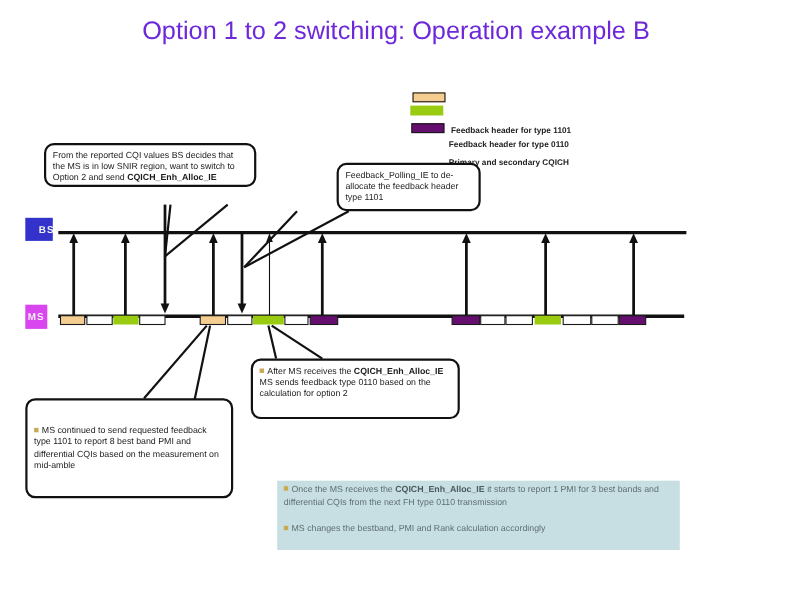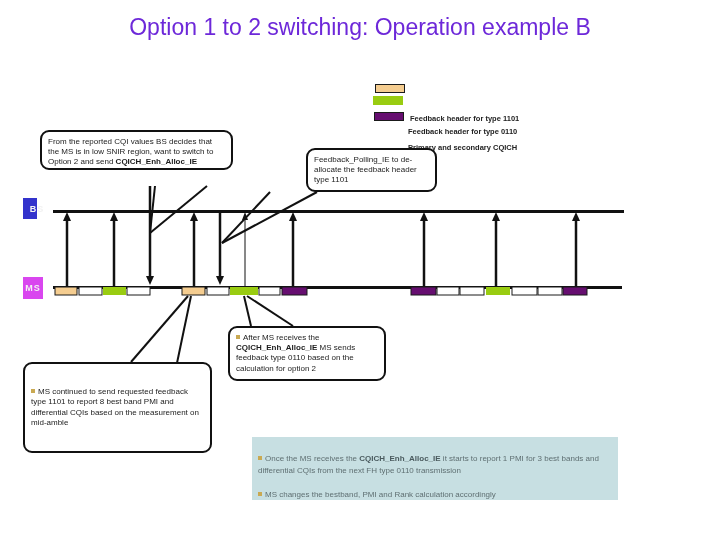--- a/index.html
+++ b/index.html
@@ -14,21 +14,21 @@
   .callout{border:2px solid #111;border-radius:9px;background:#fff;font-size:8px;line-height:1.28;
            color:#1c1c1c;padding:5px 6px;box-sizing:border-box;}
   .callout b{font-weight:700;}
   .bullet{display:inline-block;width:4px;height:4px;background:#C9A952;margin:0 3px 1px 0;}
   
   .node-box{display:flex;align-items:center;justify-content:center;color:#f2f2f2;
             font-size:9px;font-weight:700;letter-spacing:1px;box-sizing:border-box;}
   .ellipsis{font-size:12px;font-weight:700;color:#111;letter-spacing:1px;}
   
   #note-box{background:#C7DFE2;color:#5f6f72;font-size:8px;line-height:1.45;
-            padding:16px 6px;box-sizing:border-box;}
+            padding:2px 6px;box-sizing:border-box;}
   #note-box b{color:#4a5a5e;font-weight:700;}
   #note-box p{margin:0;}
   #note-box p.first{margin-bottom:13px;}
   svg{position:absolute;left:0;top:0;}
 </style>
 </head>
 <body>
 
 <div id="slide">
 
@@ -91,39 +91,39 @@
       <rect x="282" y="287" width="25" height="8" fill="#660E70" stroke="#1a1a1a" stroke-width="1"></rect>
       <rect x="411" y="287" width="25" height="8" fill="#660E70" stroke="#1a1a1a" stroke-width="1"></rect>
       <rect x="437" y="287" width="22" height="8" fill="#FFFFFF" stroke="#1a1a1a" stroke-width="1"></rect>
       <rect x="460" y="287" width="24" height="8" fill="#FFFFFF" stroke="#1a1a1a" stroke-width="1"></rect>
       <rect x="486" y="287" width="24" height="8" fill="#99CC11"></rect>
       <rect x="512" y="287" width="25" height="8" fill="#FFFFFF" stroke="#1a1a1a" stroke-width="1"></rect>
       <rect x="538" y="287" width="24" height="8" fill="#FFFFFF" stroke="#1a1a1a" stroke-width="1"></rect>
       <rect x="563" y="287" width="24" height="8" fill="#660E70" stroke="#1a1a1a" stroke-width="1"></rect>
     </svg>
 
-  <div class="abs node-box" style="left: 23px; top: 198px; width: 14px; height: 21px; background-color: rgb(51, 51, 204); padding-left: 14px;">
+  <div class="abs node-box" style="left: 23px; top: 198px; width: 25px; height: 21px; background-color: rgb(51, 51, 204); padding-left: 14px;">
     <span>BS</span>
   </div>
   <div class="abs node-box" style="left: 23px; top: 277px; width: 20px; height: 22px; background-color: #d946ef;">
     <span>MS</span>
   </div>
 
   <span class="abs ellipsis" style="left:341px;top:278px;">...</span>
   <span class="abs ellipsis" style="left:592px;top:278px;">...</span>
 
   <div class="abs callout" style="left:40px;top:130px;width:193px;height:40px;">
     <span>From the reported CQI values BS decides that the MS is in low SNIR region, want to switch to Option 2 and send </span><b>CQICH_Enh_Alloc_IE</b>
   </div>
 
   <div class="abs callout" style="left:258px;top:148px;width:131px;height:44px;margin-left:48px;">
     <span>Feedback_Polling_IE to de-allocate the feedback header type 1101</span>
   </div>
 
-  <div class="abs callout" style="left:228px;top:326px;width:158px;height:55px;">
+  <div class="abs callout" style="left:228px;top:326px;width:190px;height:55px;">
     <span class="bullet"></span><span>After MS  receives the </span><b>CQICH_Enh_Alloc_IE</b><span> MS sends feedback type 0110 based on the calculation for option 2</span>
   </div>
 
 
   <div class="abs callout" style="left:23px;top:362px;width:189px;height:91px;display:flex;align-items:center;">
     <div>
       <span class="bullet"></span><span>MS continued to send requested feedback type 1101 to report 8 best band PMI and differential CQIs based on the measurement on mid-amble</span>
     </div>
   </div>
 

